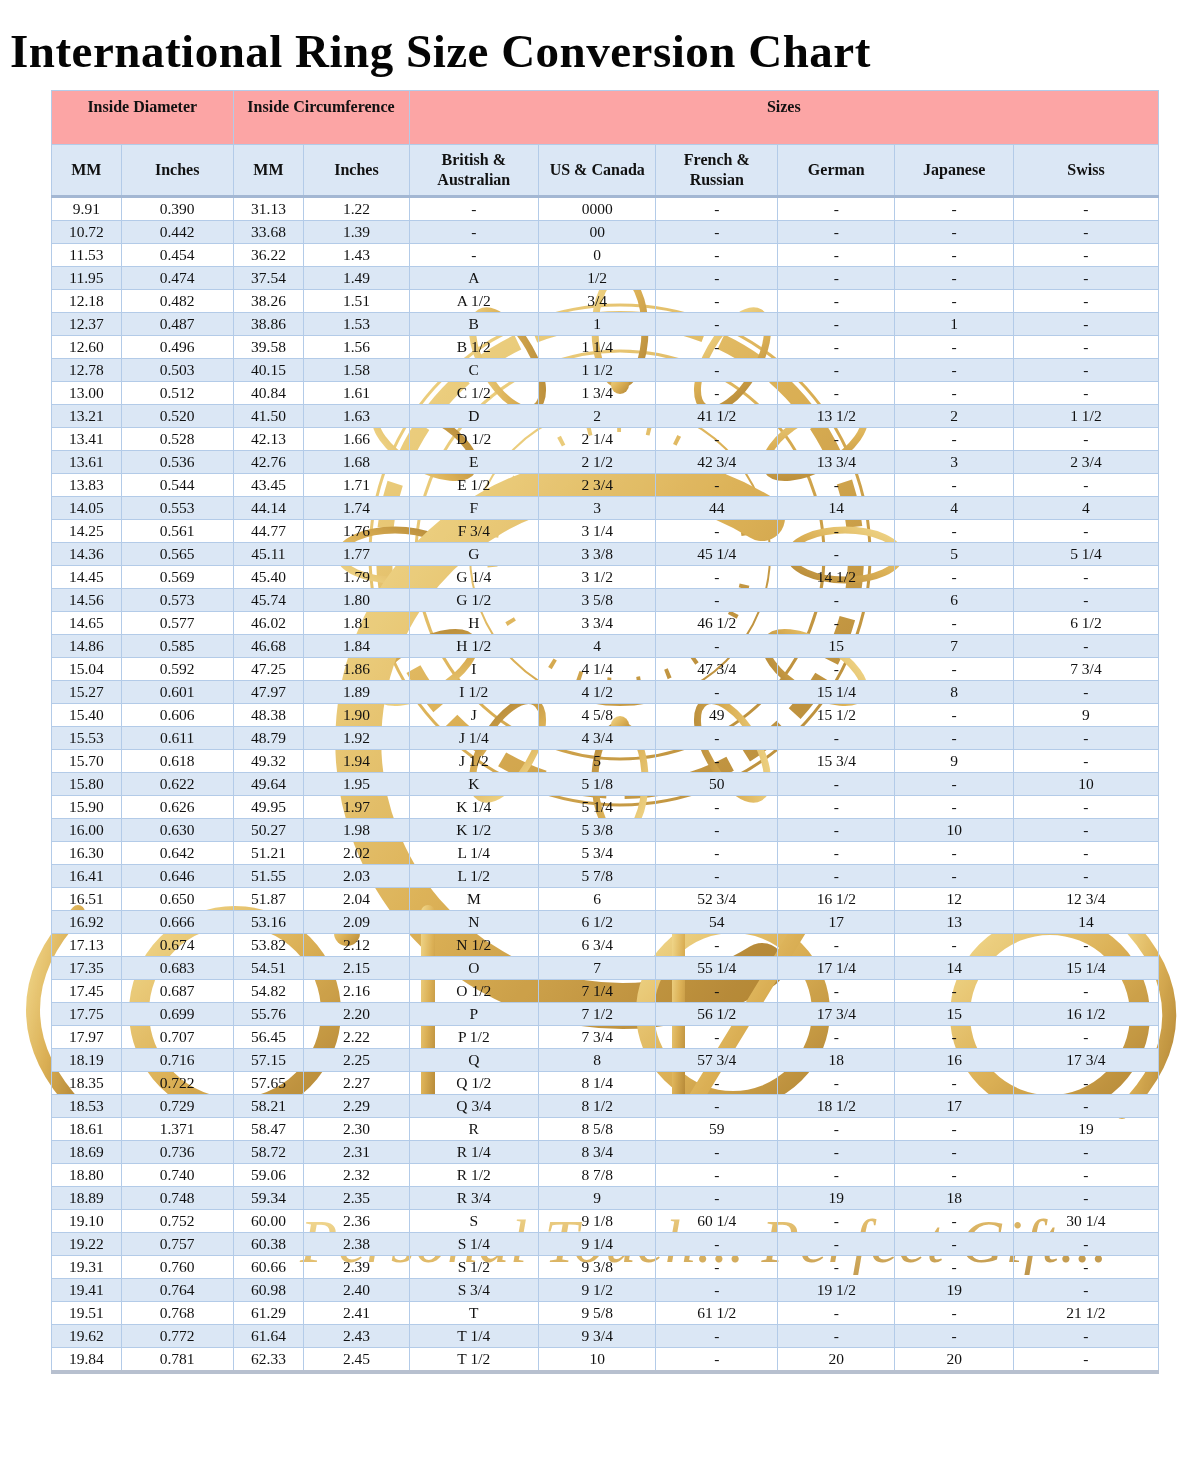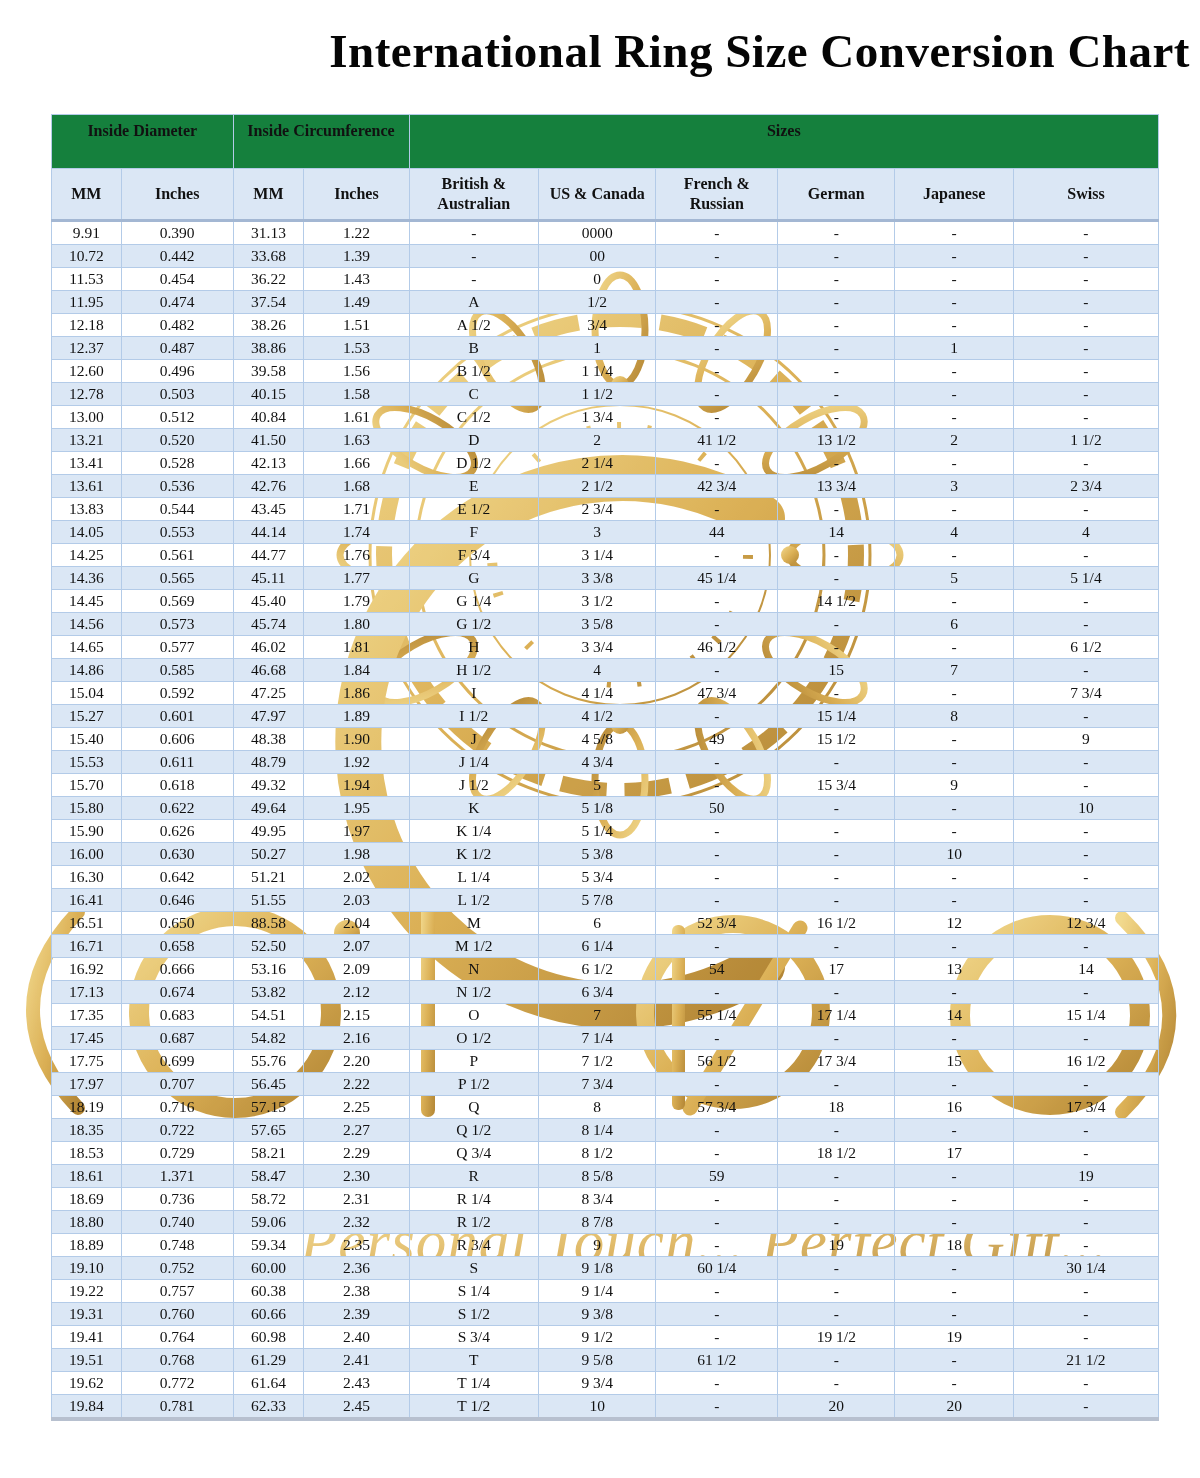--- a/index.html
+++ b/index.html
@@ -9,46 +9,46 @@
     font-family:"Liberation Serif", serif;
     position:relative;
     overflow:hidden;
   }
   .watermark-layer{
     position:absolute;left:0;top:0;width:1200px;height:1478px;
     z-index:0;pointer-events:none;
   }
   .page-title{
     position:relative;z-index:1;
-    text-align:right;
+    text-align:left;
     font-size:47px;
     font-weight:700;
     letter-spacing:0.5px;
     color:#050505;
-    margin:24px 10px 36px 10px;
+    margin:24px 10px 12px 10px;
   }
   table.ring-table{
     position:relative;z-index:1;
     border-collapse:collapse;
     table-layout:fixed;
     width:1108px;
     margin-left:51px;
     font-size:15.5px;
     color:#111111;
     border:1px solid #b3cbe8;
     border-bottom:4px solid #b7c0cf;
   }
   .ring-table th, .ring-table td{
     border:1px solid #b3cbe8;
     text-align:center;
     vertical-align:middle;
     overflow:hidden;
   }
   .ring-table thead tr.group-row th{
-    background:#15803d;
+    background:#fca5a5;
     font-size:16px;font-weight:700;
     height:46px;
     vertical-align:top;
     padding-top:6px;
     line-height:1.3;
   }
   .ring-table thead tr.cols-row th{
     background:#dbe7f5;
     font-size:16px;font-weight:700;
     height:46px;
@@ -548,42 +548,30 @@
     <td>5 7/8</td>
     <td>-</td>
     <td>-</td>
     <td>-</td>
     <td>-</td>
   </tr>
 
   <tr>
     <td>16.51</td>
     <td>0.650</td>
-    <td>88.58</td>
+    <td>51.87</td>
     <td>2.04</td>
     <td>M</td>
     <td>6</td>
     <td>52 3/4</td>
     <td>16 1/2</td>
     <td>12</td>
     <td>12 3/4</td>
   </tr>
 
-  <tr>
-    <td>16.71</td>
-    <td>0.658</td>
-    <td>52.50</td>
-    <td>2.07</td>
-    <td>M 1/2</td>
-    <td>6 1/4</td>
-    <td>-</td>
-    <td>-</td>
-    <td>-</td>
-    <td>-</td>
-  </tr>
 
   <tr>
     <td>16.92</td>
     <td>0.666</td>
     <td>53.16</td>
     <td>2.09</td>
     <td>N</td>
     <td>6 1/2</td>
     <td>54</td>
     <td>17</td>

